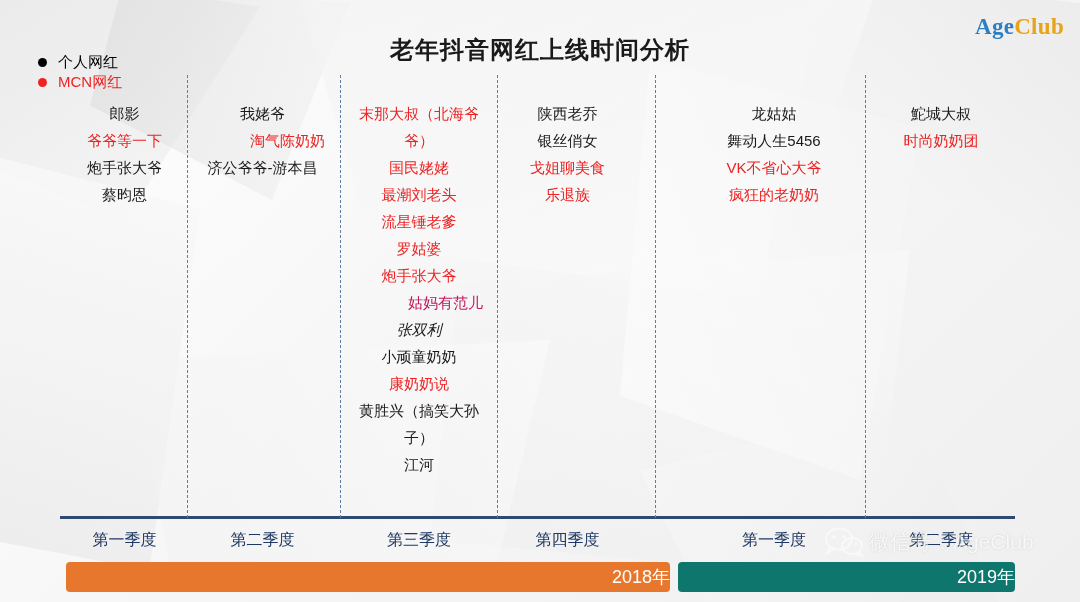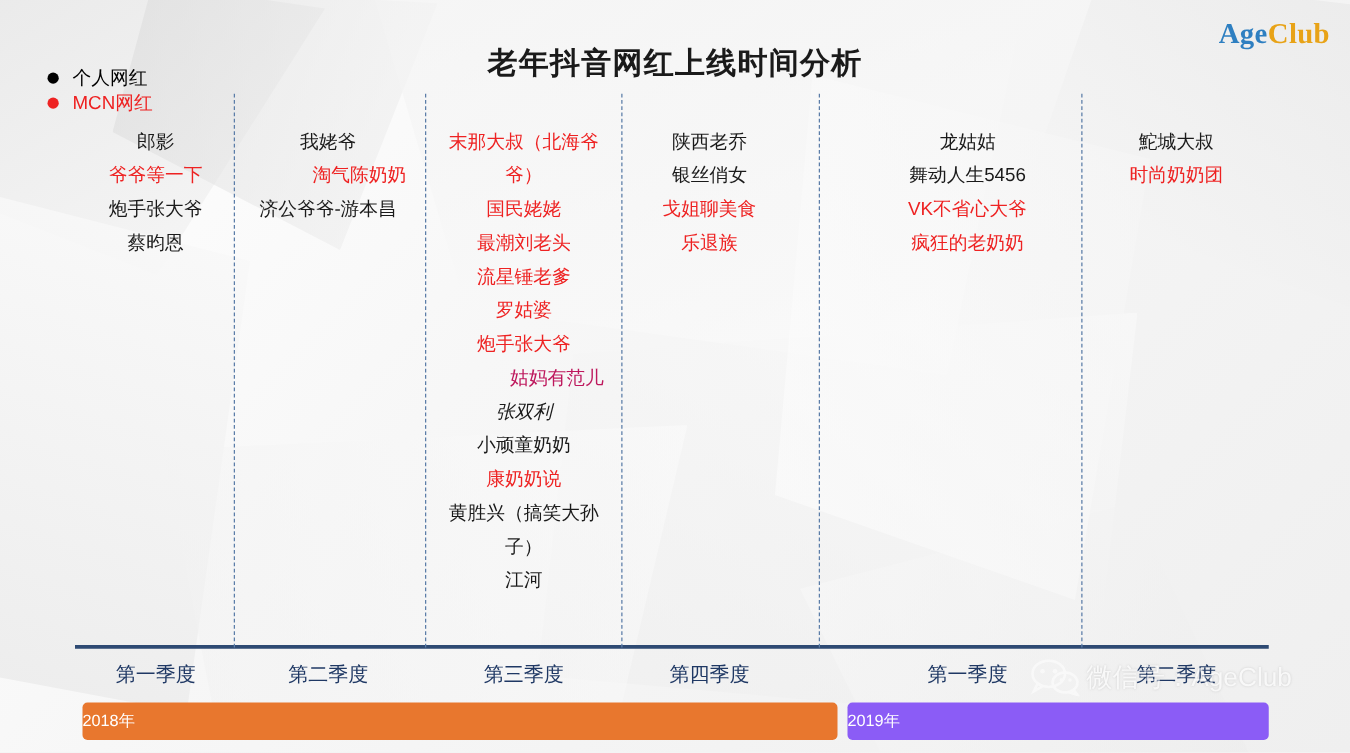--- a/index.html
+++ b/index.html
@@ -102,22 +102,22 @@
     text-align:center;
     font-size:16px; color:#1f3864;
     white-space:nowrap;
   }
 
   
   .yearbar {
     position:absolute; top:562px; height:30px;
     background:#e8772e;
     border-radius:4px;
-    color:#ffffff; font-size:13px;
-    display:flex; align-items:center; justify-content:flex-start;
+    color:#ffffff; font-size:18px;
+    display:flex; align-items:center; justify-content:flex-end;
   }
 
   
   #watermark {
     position:absolute; top:527px; left:824px;
     display:flex; align-items:center;
     opacity:.55; pointer-events:none;
   }
   #watermark .wm-text {
     font-size:21px; color:#ffffff; white-space:nowrap;
@@ -207,21 +207,21 @@
     </div>
     <div class="qlabel" style="left: 690px; width: 168px; color: rgb(31, 56, 100);">第一季度</div>
     <div class="column" style="left: 868px; width: 146px;">
       <div class="entry" style="color: rgb(26, 26, 26);">鮀城大叔</div>
       <div class="entry" style="color: rgb(238, 34, 34);">时尚奶奶团</div>
     </div>
     <div class="qlabel" style="left: 868px; width: 146px; color: rgb(31, 56, 100);">第二季度</div>
     <div class="yearbar" style="left: 66px; width: 604px; background: rgb(232, 119, 46);">
       <span>2018年</span>
     </div>
-    <div class="yearbar" style="left: 678px; width: 337px; background: #8b5cf6;">
+    <div class="yearbar" style="left: 678px; width: 337px; background: #0f766e;">
       <span>2019年</span>
     </div>
   </div>
 
 <div id="watermark">
   <svg width="40" height="30" viewBox="0 0 40 30">
     <ellipse cx="15" cy="12" rx="13" ry="10.5" fill="none" stroke="#ffffff" stroke-width="2"></ellipse>
     <path d="M6 20 L3 26 L10 22 Z" fill="none" stroke="#ffffff" stroke-width="2"></path>
     <circle cx="10" cy="10" r="1.8" fill="#ffffff"></circle>
     <circle cx="20" cy="10" r="1.8" fill="#ffffff"></circle>

